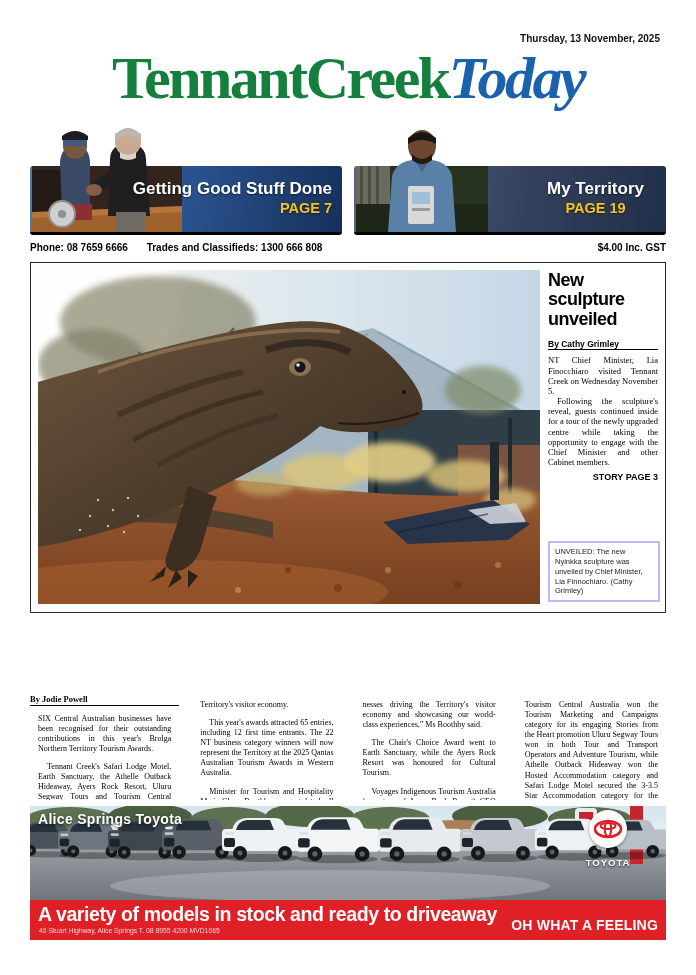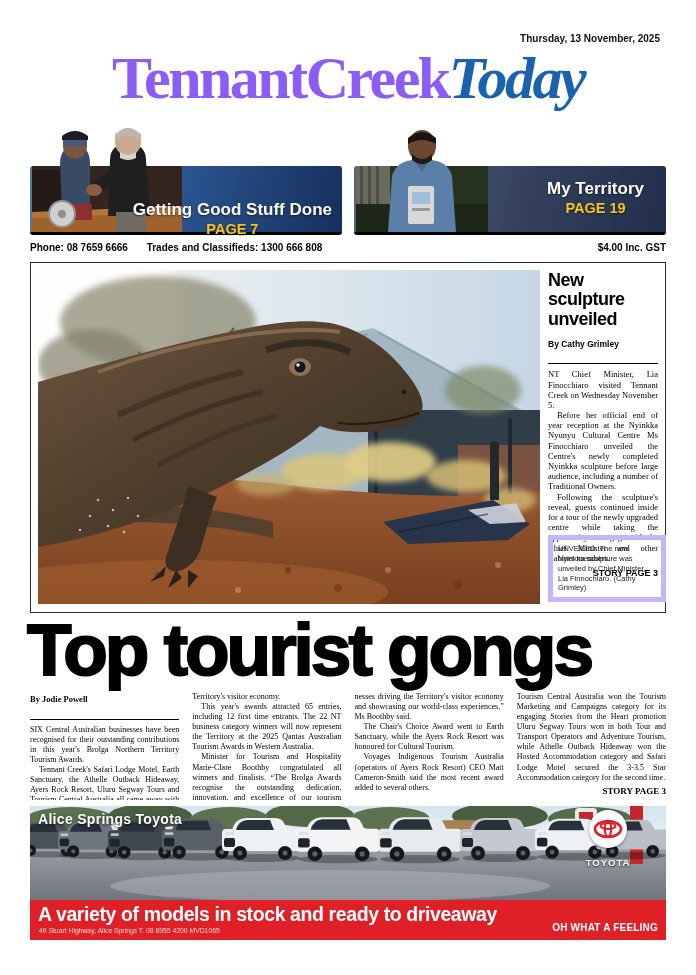--- a/index.html
+++ b/index.html
@@ -4,79 +4,79 @@
 <style>
   html,body{margin:0;padding:0;background:#e9e9e9;}
   .page{position:relative;width:696px;height:975px;background:#ffffff;margin:0 auto;
         font-family:"Liberation Sans",sans-serif;color:#000;overflow:hidden;}
 
   
   .date{position:absolute;top:33px;right:36px;font-size:10px;font-weight:bold;color:#111;}
   .masthead{position:absolute;top:48px;left:0;right:0;text-align:center;
             font-family:"Liberation Serif",serif;font-weight:bold;font-size:60px;
             letter-spacing:-2.5px;line-height:1;white-space:nowrap;}
-  .masthead .mh-black{color:#8b5cf6;}
+  .masthead .mh-black{color:#15803d;}
   .masthead .mh-blue{color:#1a61ae;font-style:italic;}
 
   
   .promo{position:absolute;top:166px;height:66px;width:312px;border-radius:3px;
          border-bottom:3px solid #000;}
   .promo-1{left:30px;background:linear-gradient(100deg,#4e79ab 0%,#2c5693 45%,#16305c 100%);}
   .promo-2{left:354px;background:linear-gradient(100deg,#55657f 0%,#33415e 55%,#222f4a 100%);}
   .promo-text{position:absolute;top:12px;color:#fff;font-weight:bold;line-height:1.25;}
-  .promo-1 .promo-text{right:10px;text-align:center;margin-top:21px;}
+  .promo-1 .promo-text{right:10px;text-align:right;}
   .promo-2 .promo-text{right:22px;text-align:center;}
   .promo-title{font-size:17px;text-shadow:0 1px 2px rgba(0,0,0,.55);}
   .promo-page{font-size:14.5px;color:#f6c21e;text-shadow:0 1px 2px rgba(0,0,0,.5);}
   .promo-photo{position:absolute;left:2px;bottom:0;}
 
   
   .contactbar{position:absolute;top:242px;left:30px;right:30px;font-size:10px;font-weight:bold;}
   .contact-left span{margin-right:16px;}
   .price{position:absolute;right:0;top:0;}
 
   
   .lead-box{position:absolute;left:30px;top:262px;width:634px;height:349px;border:1px solid #2a2a2a;background:#fff;}
   .lead-photo{position:absolute;left:7px;top:7px;width:502px;height:334px;overflow:hidden;background:#dfe7ee;}
   .lead-col{position:absolute;left:517px;top:6px;width:110px;height:336px;}
   .lead-headline{font-size:18px;font-weight:bold;line-height:1.08;letter-spacing:-.5px;margin:2px 0 10px;}
-  .byline{font-size:8.5px;font-weight:bold;border-bottom:1px solid #000;padding-bottom:14px;margin-bottom:5px;}
+  .byline{font-size:8.5px;font-weight:bold;border-bottom:1px solid #000;padding-bottom:0;margin-bottom:5px;}
   .lead-body p{margin:0;font-family:"Liberation Serif",serif;font-size:8.5px;line-height:1.2;
                text-align:justify;text-indent:9px;}
   .lead-body p.noindent{text-indent:0;}
   .story-page{font-size:9px;font-weight:bold;text-align:right;margin-top:5px;}
-  .caption-box{position:absolute;left:0;bottom:3px;width:98px;border:5px solid #c4b5fd;
+  .caption-box{position:absolute;left:0;bottom:3px;width:98px;border:2px solid #c4b5fd;
                padding:4px 5px;font-size:7.5px;line-height:1.3;color:#222;}
 
   
   .main-headline{position:absolute;left:27px;top:613px;font-size:73px;font-weight:bold;
                  letter-spacing:-3px;line-height:1;white-space:nowrap;
                  -webkit-text-stroke:2px #000;}
   .article{position:absolute;left:30px;top:692px;width:636px;height:108px;display:flex;gap:13px;}
   .article .col{flex:1;overflow:hidden;font-family:"Liberation Serif",serif;font-size:8px;
                 line-height:1.26;text-align:justify;}
-  .article .col p{margin:0;text-indent:9px;}
+  .article .col p{margin:8px;text-indent:9px;}
   .article .col p.noindent{text-indent:0;}
   .article .byline{margin-top:2px;}
   .article .story-page{margin-top:3px;}
 
   
   .ad{position:absolute;left:30px;top:806px;width:636px;height:134px;}
   .ad-photo{position:relative;width:636px;height:94px;overflow:hidden;background:#9aa0a6;}
   .ad-dealer{position:absolute;left:8px;top:5px;color:#fff;font-weight:bold;font-size:14px;
              letter-spacing:.3px;text-shadow:0 1px 3px rgba(0,0,0,.75);}
   .ad-logo{position:absolute;right:32px;top:4px;width:52px;text-align:center;}
   .ad-logo-disc{width:38px;height:38px;border-radius:50%;background:#fff;margin:0 auto;
                 display:flex;align-items:center;justify-content:center;box-shadow:0 1px 3px rgba(0,0,0,.4);}
   .ad-brand{color:#fff;font-weight:bold;font-size:9.5px;letter-spacing:1px;margin-top:9px;
             text-shadow:0 1px 2px rgba(0,0,0,.8);}
   .ad-redbar{position:relative;width:636px;height:40px;background:#df2127;color:#fff;}
   .ad-tagline{font-size:19.5px;font-weight:bold;letter-spacing:-.4px;padding:3px 0 0 8px;white-space:nowrap;}
   .ad-address{font-size:6.8px;color:rgba(255,255,255,.8);padding:1px 0 0 9px;}
-  .ad-slogan{position:absolute;right:8px;bottom:7px;font-size:10px;font-weight:bold;letter-spacing:.2px;text-align:right;}
+  .ad-slogan{position:absolute;right:8px;bottom:7px;font-size:14px;font-weight:bold;letter-spacing:.2px;text-align:right;}
 </style>
 </head>
 <body>
 
 <div class="page">
 
   <div class="date">Thursday, 13 November, 2025</div>
   <div class="masthead">
     <span class="mh-black">TennantCreek</span><span class="mh-blue">Today</span>
   </div>
@@ -268,29 +268,27 @@
             <circle cx="86" cy="262" r="1.2"></circle>
         </g>
       </g>
     </svg>
 
     <div class="lead-col">
       <div class="lead-headline">New sculpture unveiled</div>
       <div class="byline">By Cathy Grimley</div>
       <div class="lead-body">
         <p class="noindent">NT Chief Minister, Lia Finocchiaro visited Tennant Creek on Wednesday November 5.</p>
-        <p>Before her official end of year reception at the Nyinkka Nyunyu Cultural Centre Ms Finocchiaro unveiled the Centre's newly completed Nyinkka sculpture before large audience, including a number of Traditional Owners.</p>
         <p>Following the sculpture's reveal, guests continued inside for a tour of the newly upgraded centre while taking the opportunity to engage with the Chief Minister and other Cabinet members.</p>
       </div>
       <div class="story-page">STORY PAGE 3</div>
       <div class="caption-box">UNVEILED: The new Nyinkka sculpture was unveiled by Chief Minister, Lia Finnochiaro. (Cathy Grimley)</div>
     </div>
   </div>
 
-  <div class="main-headline">Top tourist gongs</div>
 
   <div class="article">
     <div class="col">
       <div class="byline">By Jodie Powell</div>
       <p class="noindent">SIX Central Australian businesses have been recognised for their outstanding contributions in this year's Brolga Northern Territory Tourism Awards.</p>
       <p>Tennant Creek's Safari Lodge Motel, Earth Sanctuary, the Athelle Outback Hideaway, Ayers Rock Resort, Uluru Segway Tours and Tourism Central Australia all came away with awards recognising their contribution to the</p>
     </div>
     <div class="col">
       <p class="noindent">Territory's visitor economy.</p>
       <p>This year's awards attracted 65 entries, including 12 first time entrants. The 22 NT business category winners will now represent the Territory at the 2025 Qantas Australian Tourism Awards in Western Australia.</p>

